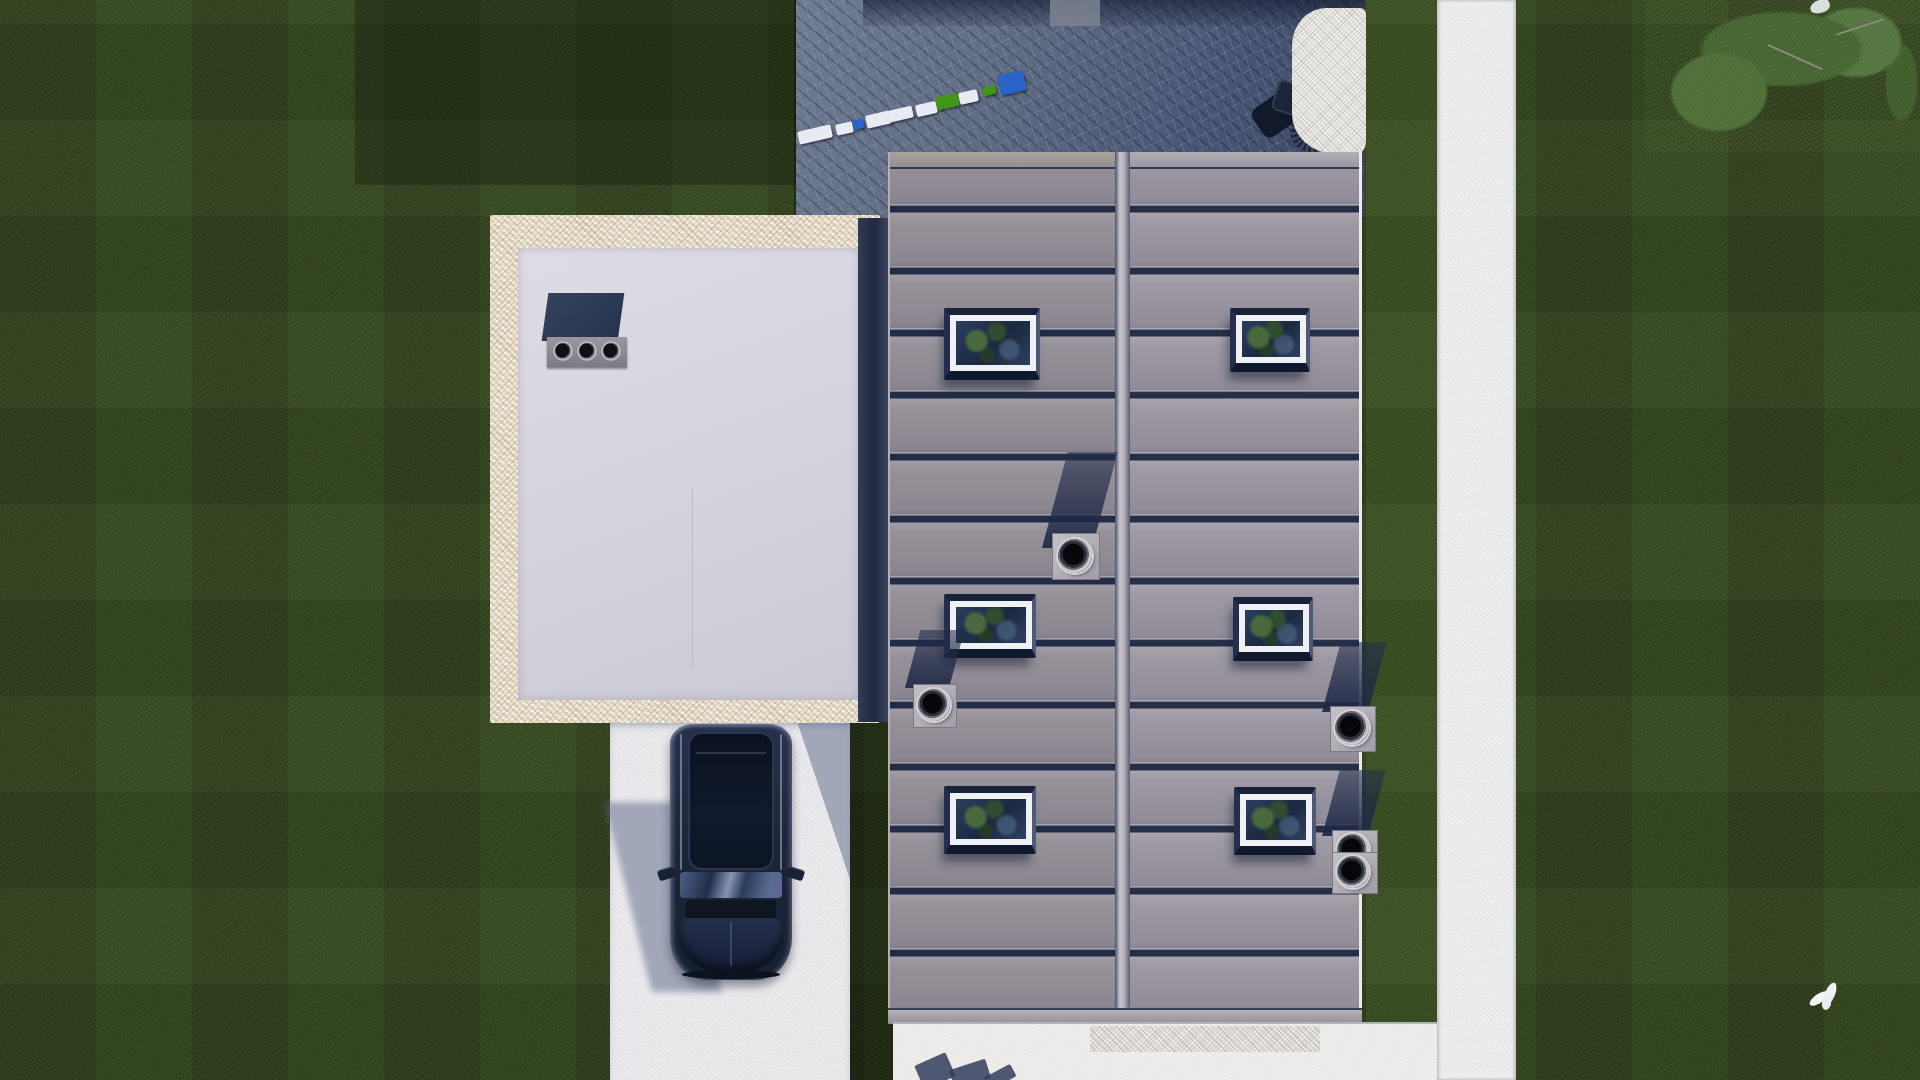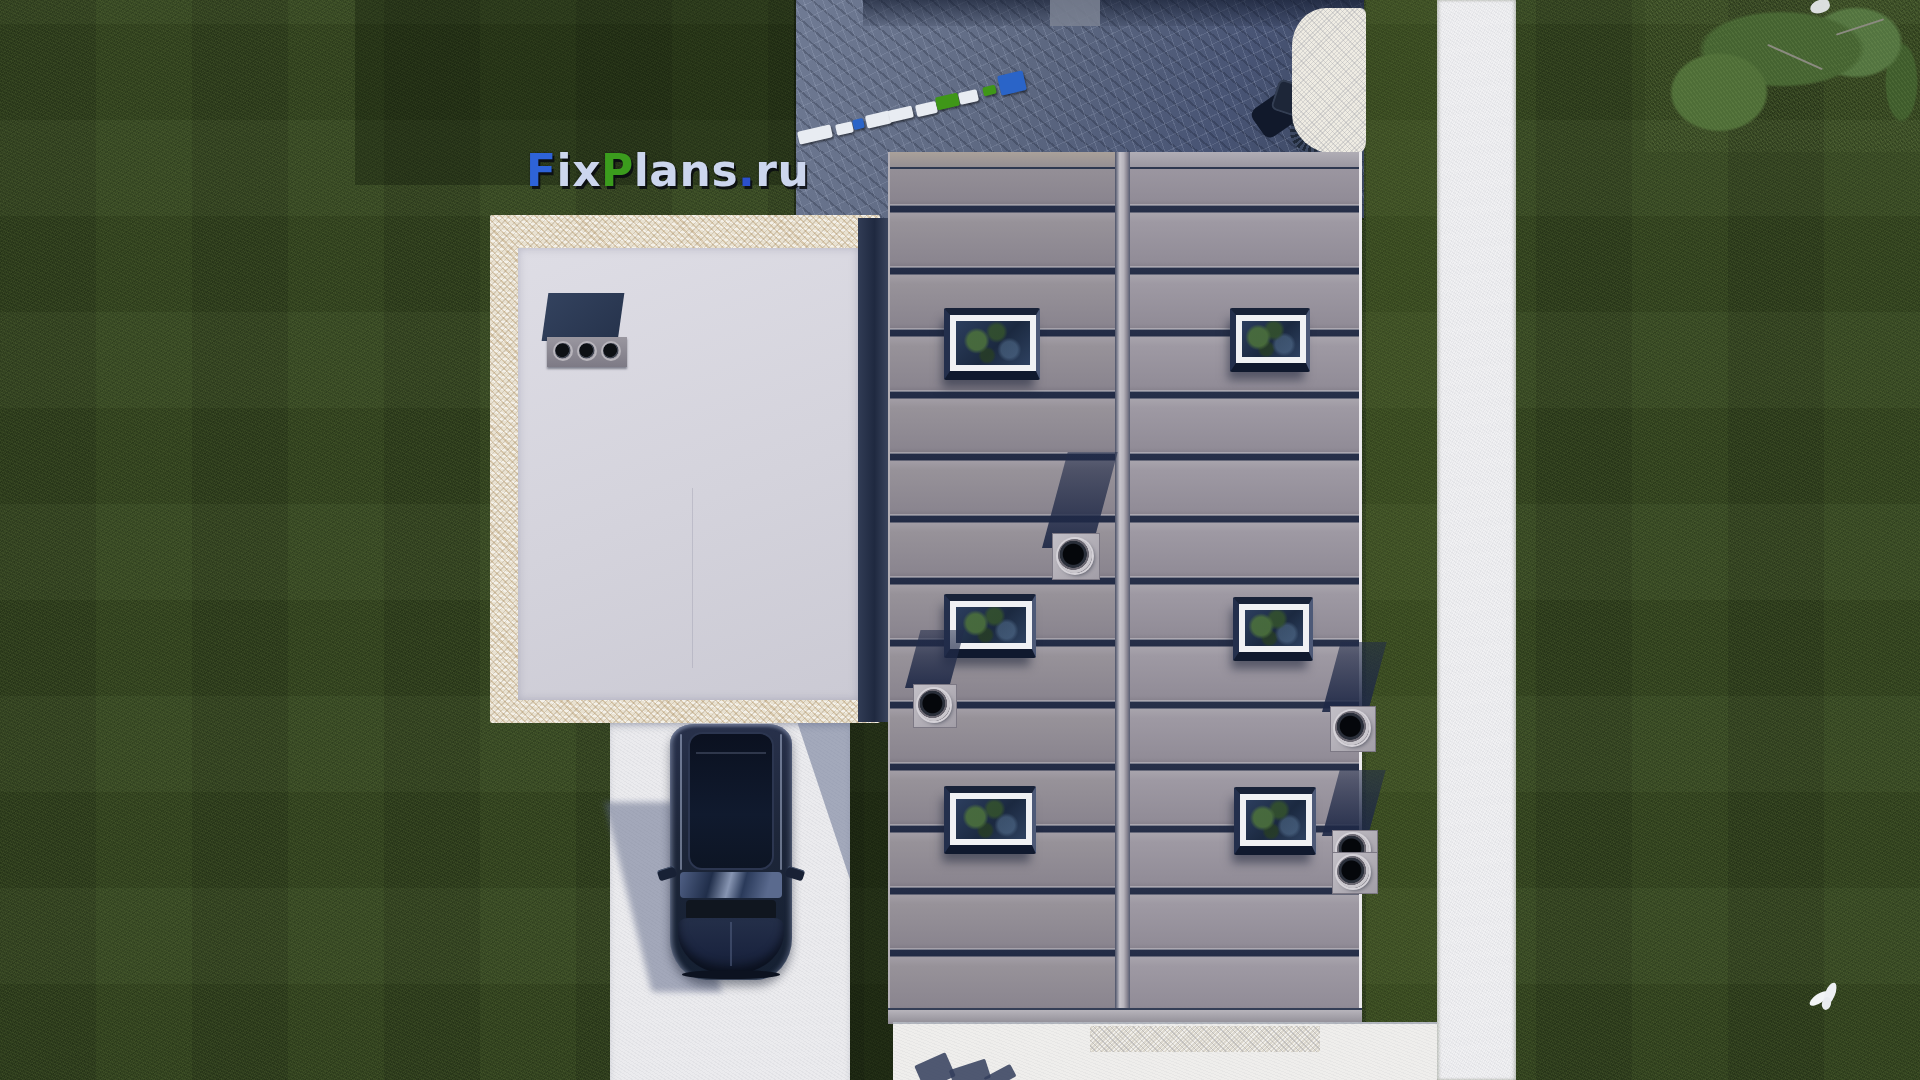--- a/index.html
+++ b/index.html
@@ -307,17 +307,14 @@
     <div class="terr-sh" style="left:58px;top:40px;width:38px;height:20px;transform:rotate(-18deg);"></div>
     <div class="terr-sh" style="left:92px;top:46px;width:30px;height:14px;transform:rotate(-28deg);"></div>
   </div>
 
   <div class="abs bird">
     <div class="abs bird-w1"></div>
     <div class="abs bird-w2"></div>
     <div class="abs bird-body"></div>
   </div>
 
-  <div class="abs logo">
-    <span class="c-blue">F</span><span class="c-light">ix</span><span class="c-green">P</span><span class="c-light">lans</span><span class="c-dot">.</span><span class="c-light">ru</span>
-  </div>
 
 </div>
 
 </body></html>

